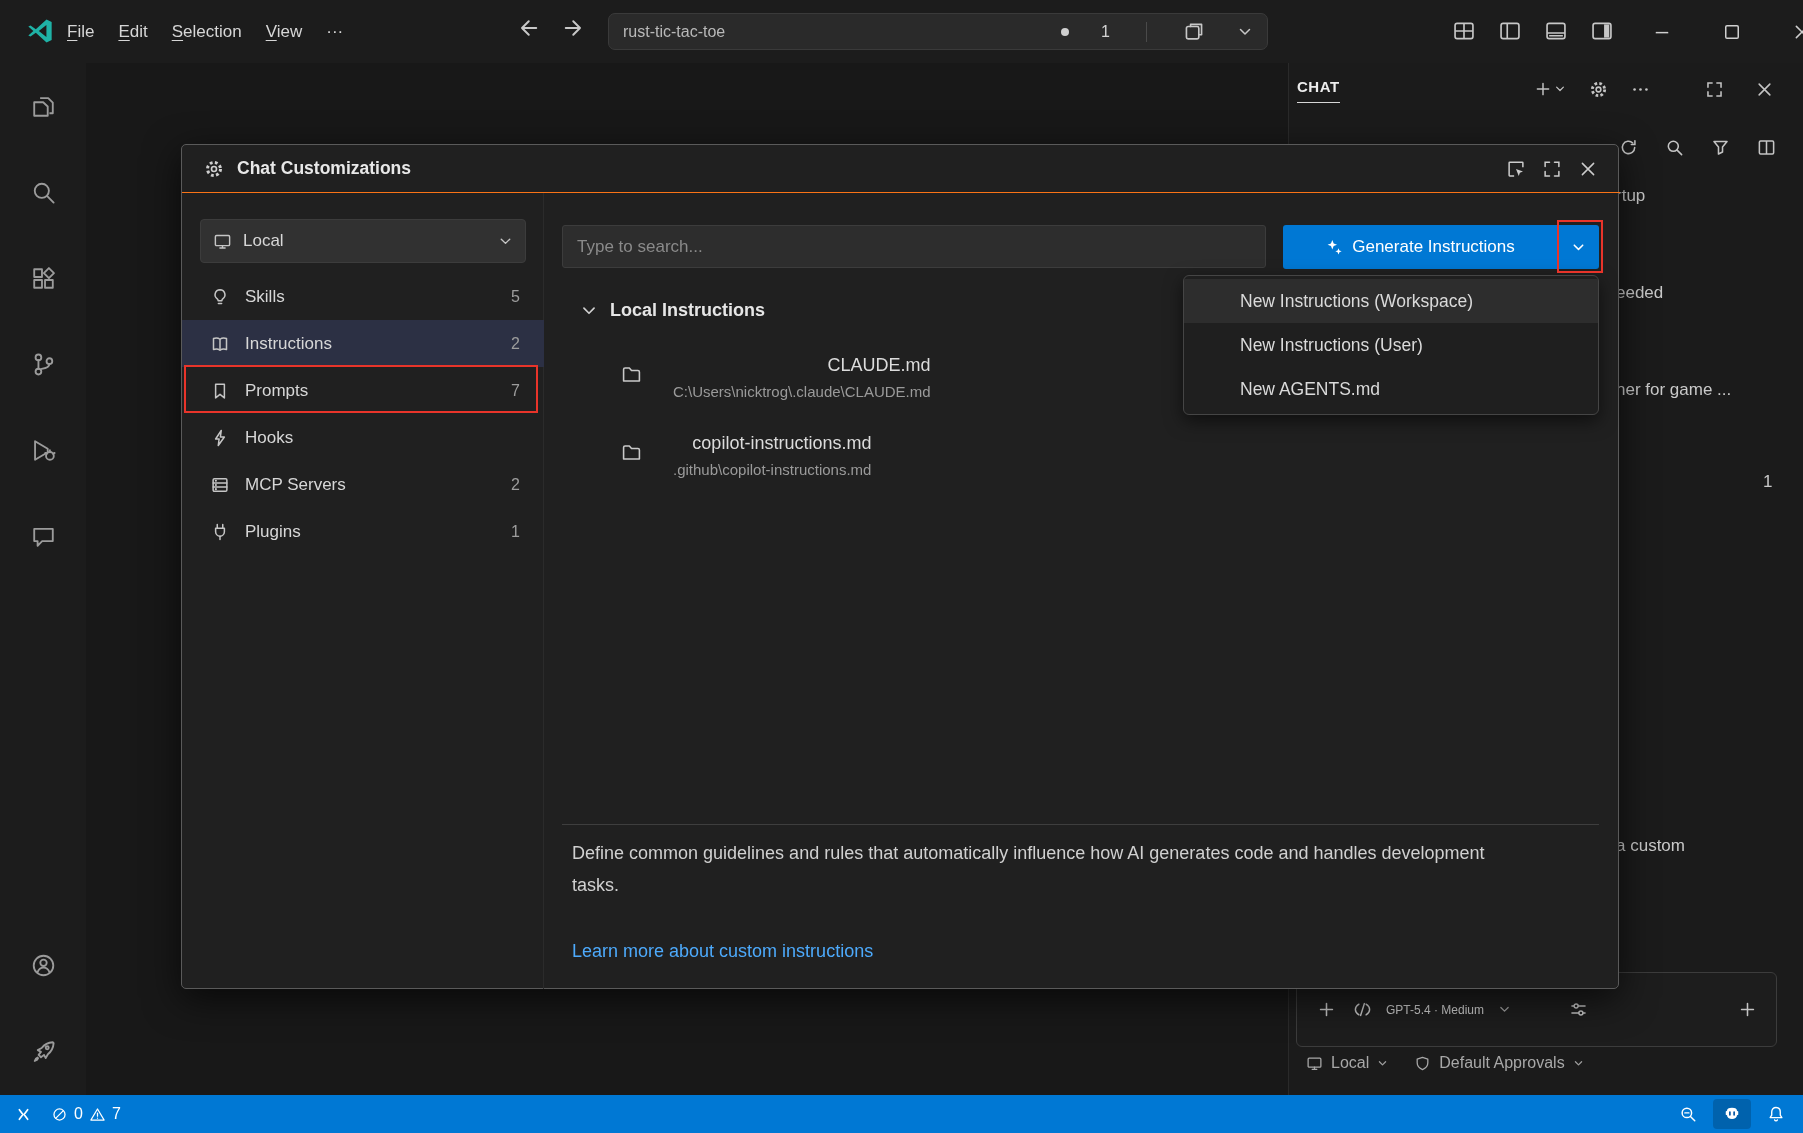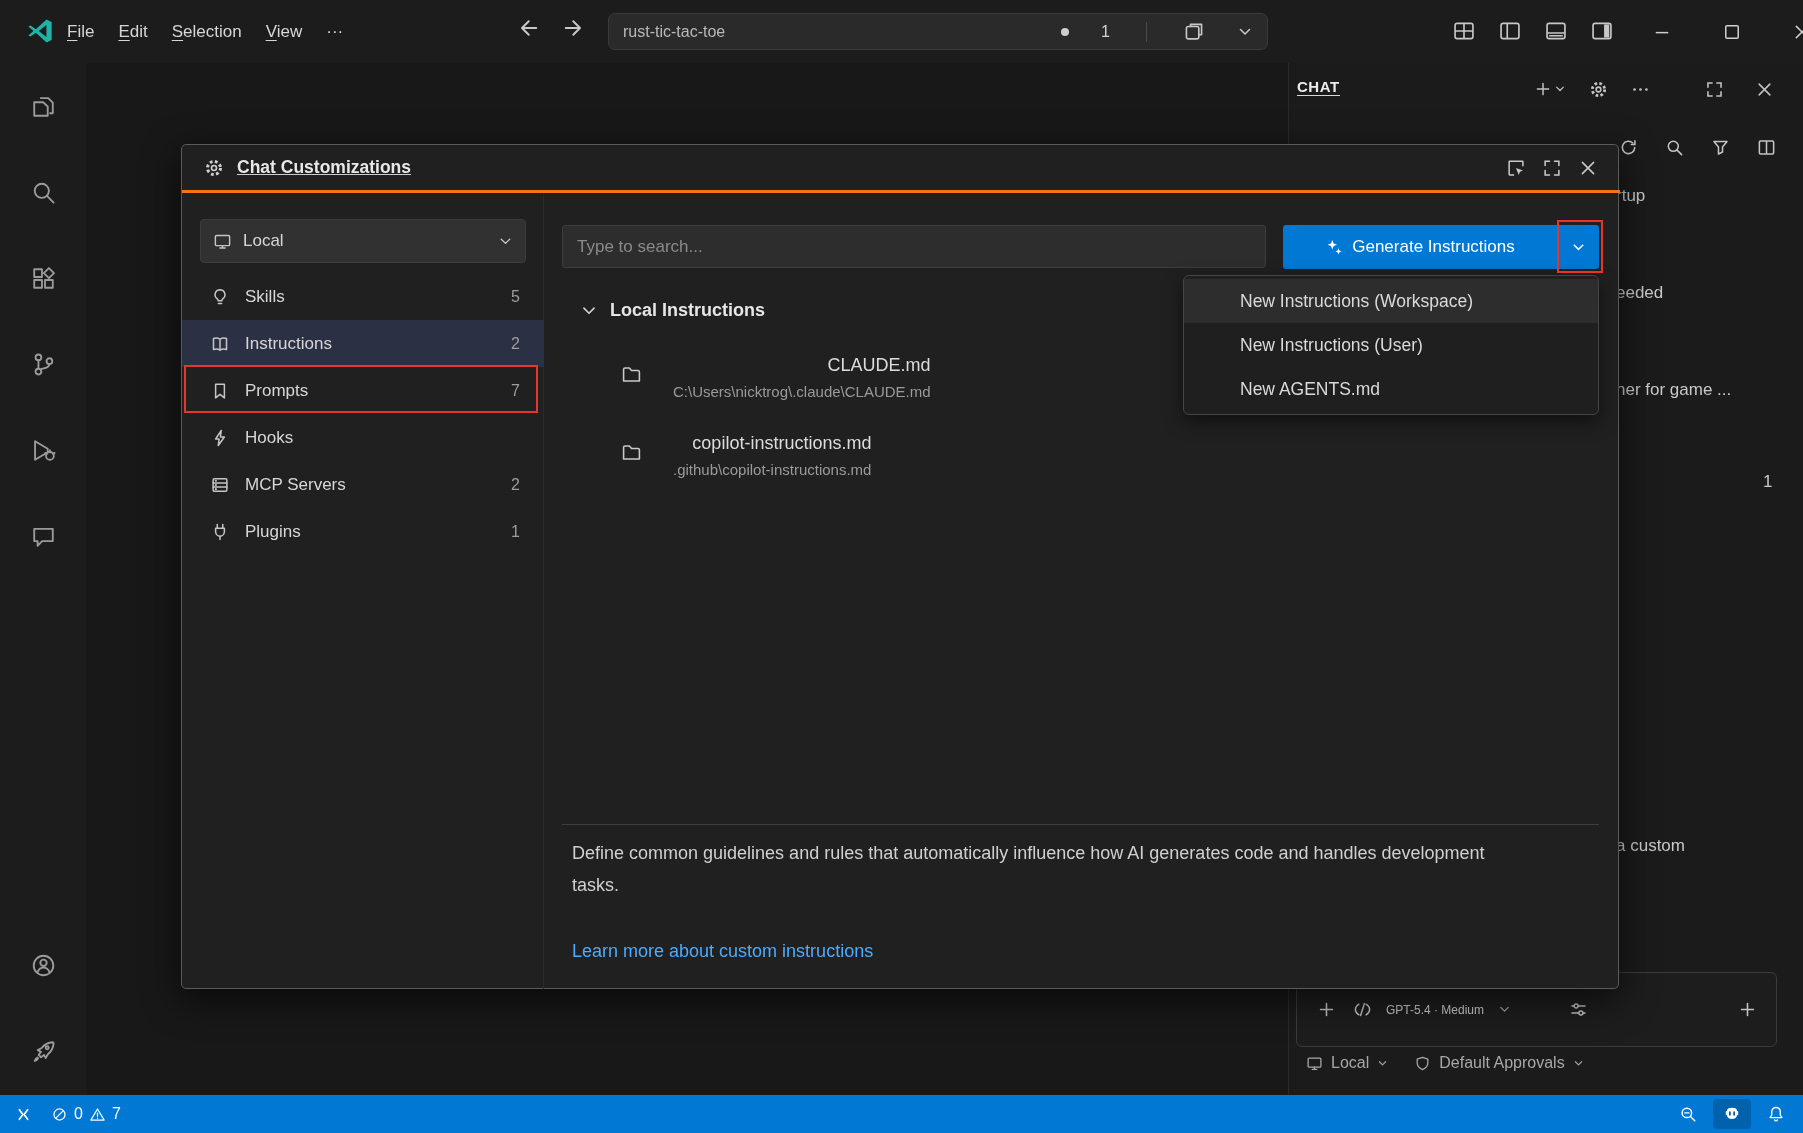--- a/index.html
+++ b/index.html
@@ -30,40 +30,40 @@
   
   #activitybar {
     left:0; top:63px; width:86px; height:1032px; background:#1c1c1c;
     display:flex; flex-direction:column; align-items:center; padding:17px 0 18px 0; gap:34px;
   }
   .act { width:52px; height:52px; display:flex; align-items:center; justify-content:center; color:#9b9b9b; }
   #activitybar .spacer { margin-top:auto; }
 
   
   #chatpanel { left:1288px; top:63px; width:515px; height:1032px; background:#1b1b1b; border-left:1px solid #2a2a2a; }
-  .chat-tab { font-size:15px; font-weight:bold; letter-spacing:.5px; color:#ececec; border-bottom:1.5px solid #d7d7d7; }
+  .chat-tab { font-size:15px; font-weight:bold; letter-spacing:.5px; color:#ececec; padding-bottom:7px; border-bottom:1.5px solid #d7d7d7; }
   .p-icbtn { width:34px; height:34px; display:flex; align-items:center; justify-content:center; color:#c4c4c4; border-radius:5px; }
   .clip { font-size:17px; color:#c9c9c9; white-space:nowrap; }
   #chatinput { left:1296px; top:972px; width:481px; height:75px; background:#1d1d1d; border:1px solid #3c3c3c; border-radius:6px; }
   .model-lbl { font-size:12px; color:#c9c9c9; }
   .foot-lbl { font-size:16px; color:#a8a8a8; }
 
   
   #statusbar { left:0; top:1095px; width:1803px; height:38px; background:#0078d4; color:#fff; display:flex; align-items:center; font-size:16px; }
   .sb-item { display:flex; align-items:center; gap:6px; margin-right:18px; }
   .sb-right { margin-left:auto; display:flex; align-items:center; gap:6px; padding-right:8px; }
   .sb-icbtn { width:38px; height:30px; display:flex; align-items:center; justify-content:center; border-radius:4px; color:#fff; }
   .sb-seg { background:rgba(0,0,0,.18); }
 
   
   #dialog {
     left:181px; top:144px; width:1438px; height:845px; background:#202020;
     border:1px solid #5a5a5a; border-radius:5px; box-shadow:0 10px 36px rgba(0,0,0,.65); z-index:10;
   }
-  #dlg-header { left:0; top:0; width:1438px; height:48px; border-bottom:3px solid #f97316; display:flex; align-items:center; padding:0 14px 0 22px;text-decoration:underline; }
+  #dlg-header { left:0; top:0; width:1438px; height:48px; border-bottom:1px solid #f97316; display:flex; align-items:center; padding:0 14px 0 22px; }
   #dlg-title { font-size:17.5px; font-weight:600; color:#e8e8e8; margin-left:13px; }
   .dlg-hicbtn { width:36px; height:36px; display:flex; align-items:center; justify-content:center; color:#cccccc; border-radius:5px; }
   #dlg-sidebar { left:0; top:48px; width:362px; height:796px; border-right:1px solid #2b2b2b; }
   #scope-select {
     position:absolute; left:18px; top:26px; width:326px; height:44px; background:#313131;
     border:1px solid #3c3c3c; border-radius:4px; display:flex; align-items:center; padding:0 12px; gap:11px; color:#d7d7d7;
   }
   #dlg-nav { position:absolute; left:0; top:80px; width:362px; }
   .nav-item { height:47px; display:flex; align-items:center; padding:0 24px 0 28px; gap:15px; color:#d7d7d7; font-size:17px; }
   .nav-item .cnt { margin-left:auto; color:#9d9d9d; font-size:16px; }

